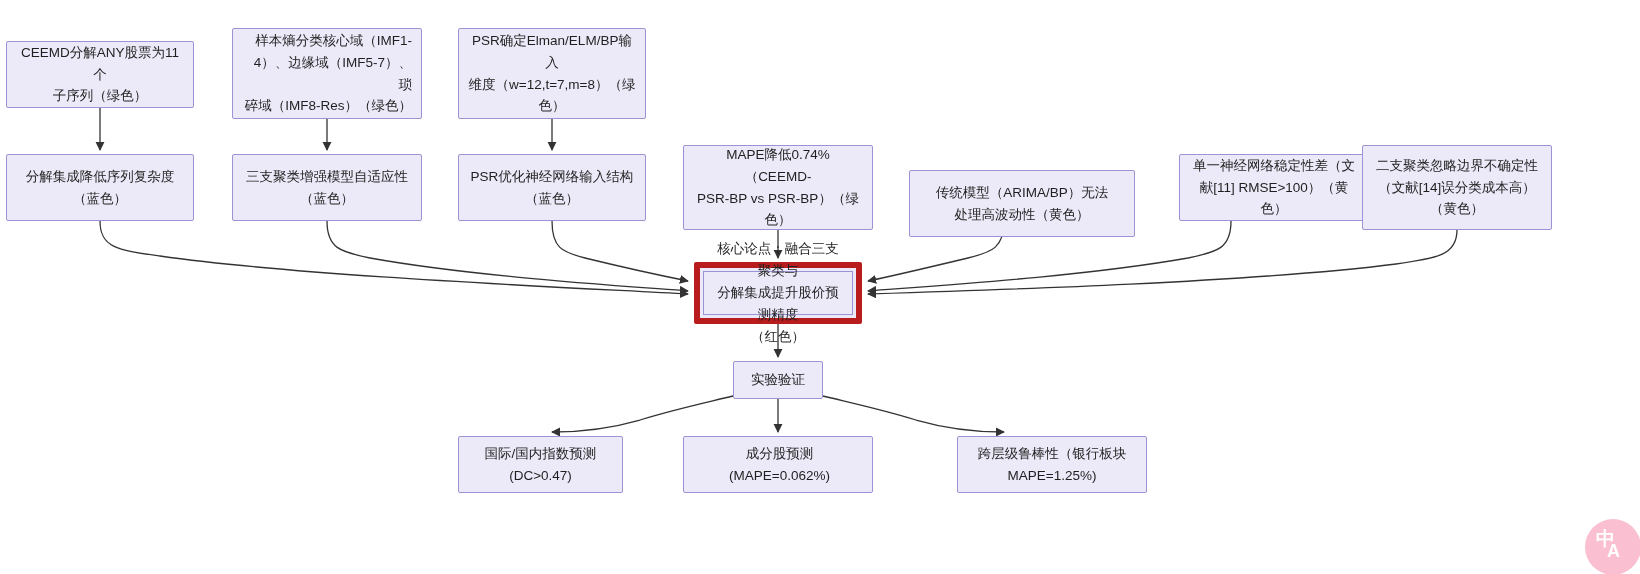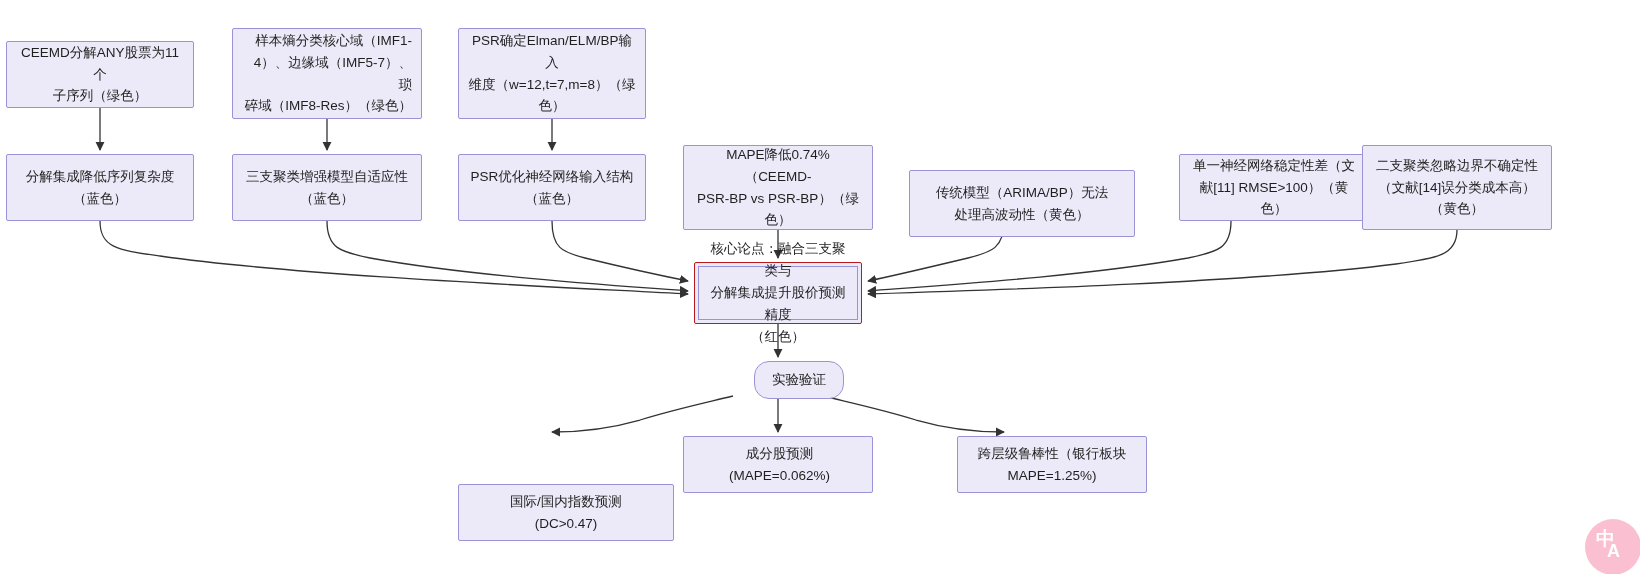--- a/index.html
+++ b/index.html
@@ -45,21 +45,21 @@
     line-height: 1.62;
     padding: 4px 9px;
   }
   .node .label {
     display: block;
     width: 100%;
     white-space: pre-line;
   }
   .node.core {
     background: #ECEAF8;
-    border: 1px solid #b91c1c;
+    border: 6px solid #b91c1c;
     padding: 3px;
   }
   .node.core .inner {
     box-sizing: border-box;
     width: 100%;
     height: 100%;
     border: 1px solid #9A93D6;
     background: #ECEAF8;
     display: flex;
     align-items: center;
@@ -191,25 +191,25 @@
   </div>
 
   <div class="node core" style="left:694px; top:262px; width:168px; height:62px;">
     <span class="inner">
       <span class="label">核心论点：融合三支聚类与
 分解集成提升股价预测精度
 （红色）</span>
     </span>
   </div>
 
-  <div class="node" style="left:754px; top:361px; width:90px; height:38px;border-radius:15px;">
+  <div class="node" style="left:733px; top:361px; width:90px; height:38px;">
     <span class="label">实验验证</span>
   </div>
 
-  <div class="node" style="left:458px; top:436px; width:216px; height:57px;margin-top:48px;">
+  <div class="node" style="left:458px; top:436px; width:165px; height:57px;">
     <span class="label">国际/国内指数预测
 (DC&gt;0.47)</span>
   </div>
 
   <div class="node" style="left:683px; top:436px; width:190px; height:57px;padding-left:12px;">
     <span class="label">成分股预测
 (MAPE=0.062%)</span>
   </div>
 
   <div class="node" style="left:909px; top:436px; width:190px; height:57px;margin-left:48px;">

